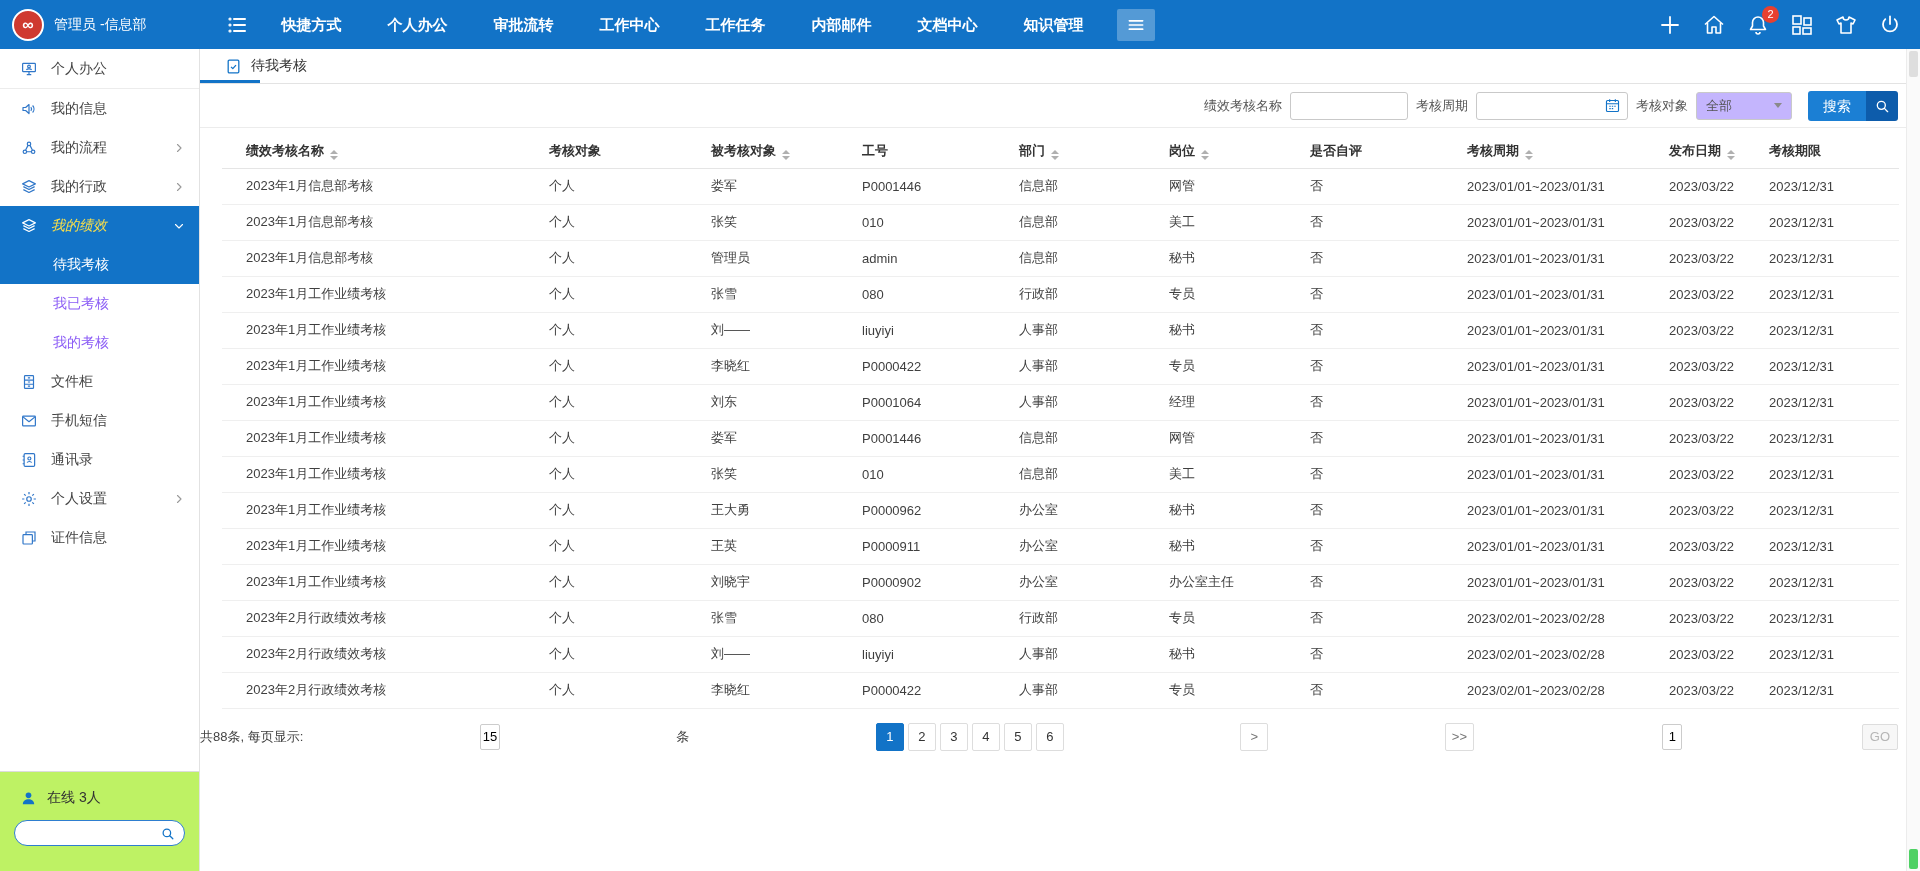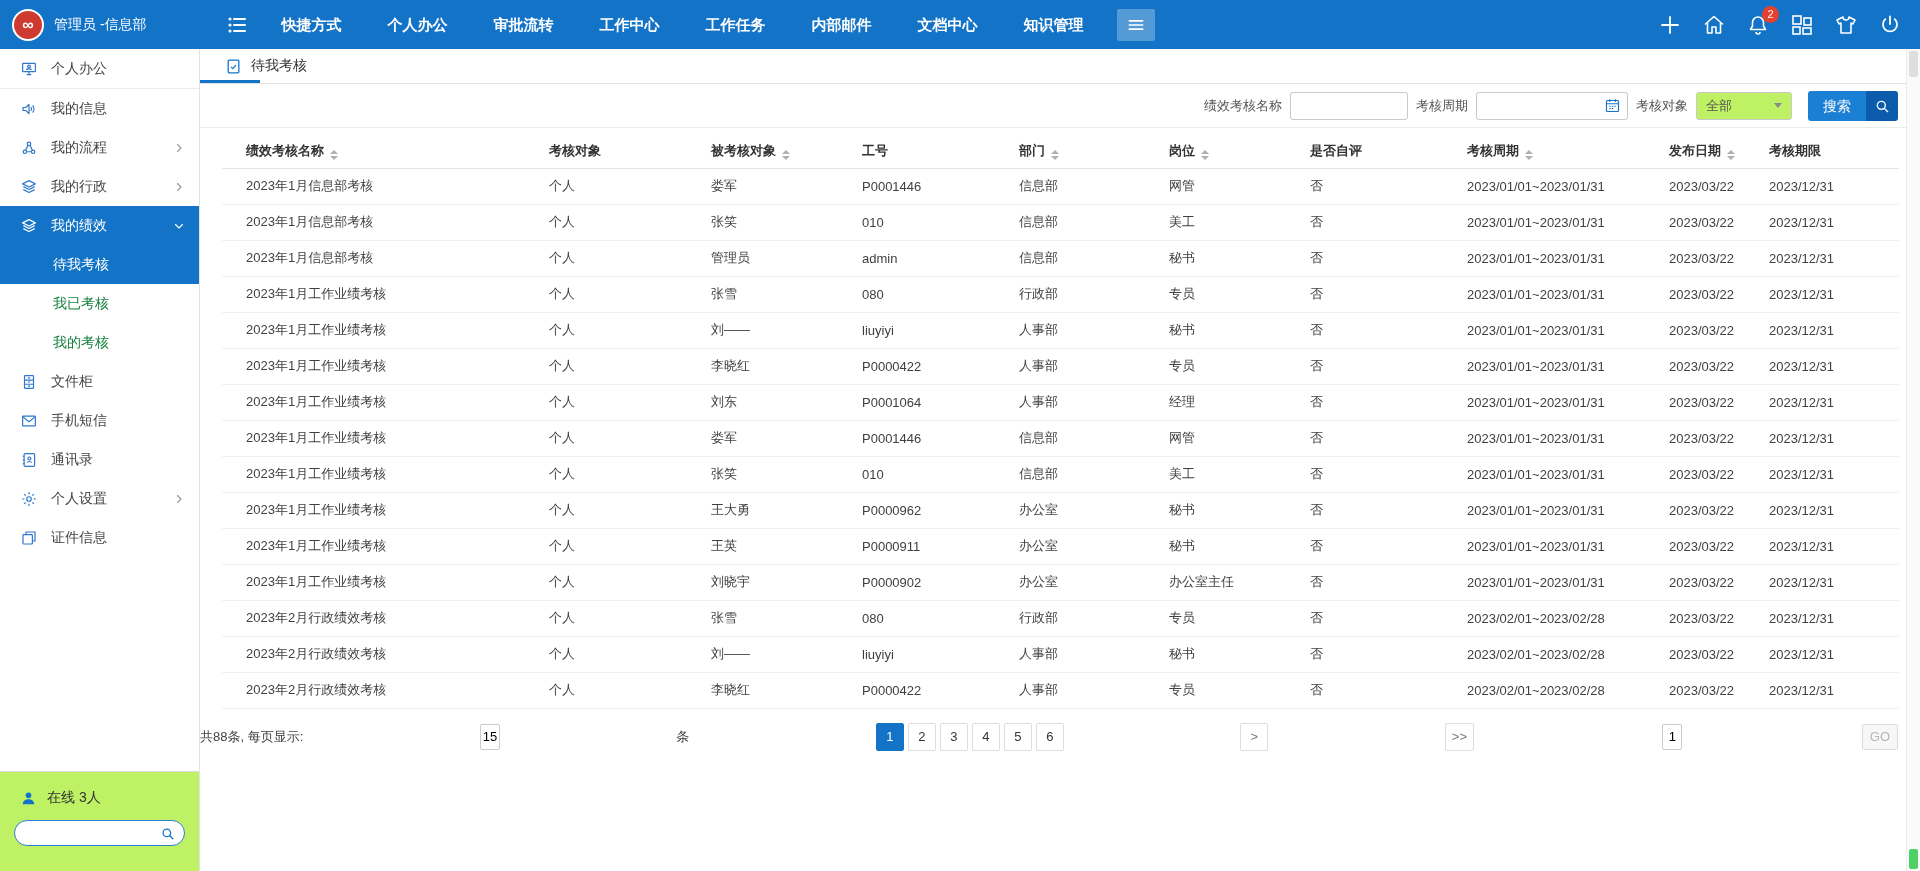--- a/index.html
+++ b/index.html
@@ -24,24 +24,24 @@
   .badge{position:absolute;top:-7px;right:-9px;background:#e8402f;color:#fff;min-width:17px;height:17px;
     border-radius:9px;font-size:11px;display:flex;align-items:center;justify-content:center;padding:0 3px;}
 
   
   .app{display:flex;height:822px;}
   .sidebar{width:200px;flex:0 0 200px;background:#fff;border-right:1px solid #e2e2e2;position:relative;}
   .side-menu{padding-top:0;}
   .side-item{height:39px;display:flex;align-items:center;gap:13px;padding:0 14px 0 20px;font-size:14px;color:#444;cursor:pointer;}
   .side-item .icon{width:18px;height:18px;color:#3077c9;flex:0 0 auto;}
   .side-item .chev{width:12px;height:12px;color:#999;margin-left:auto;}
-  .side-item.active{background:#1273c7;color:#ffffff;}
+  .side-item.active{background:#1273c7;color:#fde047;font-style:italic;}
   .side-item.active .icon,.side-item.active .chev{color:#fff;}
   .side-divider{border-bottom:1px solid #ececec;}
-  .sub-item{height:39px;display:flex;align-items:center;padding-left:53px;font-size:14px;color:#15803d;cursor:pointer;}
+  .sub-item{height:39px;display:flex;align-items:center;padding-left:53px;font-size:14px;color:#8b5cf6;cursor:pointer;}
   .sub-item.active{background:#1273c7;color:#fff;}
   .side-bottom{position:absolute;left:0;right:0;bottom:0;height:100px;border-top:1px solid #dcdcdc;
     padding:17px 14px 0 14px;background:#bef264;}
   .online-row{display:flex;align-items:center;gap:10px;font-size:14px;color:#333;margin-bottom:13px;padding-left:6px;}
   .online-row .icon{width:17px;height:17px;color:#1273c7;}
   .side-search{height:26px;border:1.5px solid #2e7ecf;border-radius:13px;display:flex;align-items:center;padding:0 9px 0 10px;background:#fff;}
   .side-search input{flex:1;border:none;outline:none;font-size:13px;min-width:0;background:transparent;}
   .side-search .icon{width:15px;height:15px;color:#1273c7;cursor:pointer;}
 
   
@@ -52,21 +52,21 @@
   .tab-underline{position:absolute;left:0;bottom:0;width:60px;height:3px;background:#1273c7;}
 
   .filterbar{height:44px;flex:0 0 44px;border-bottom:1px solid #ececec;display:flex;align-items:center;
     justify-content:flex-end;gap:8px;padding-right:22px;font-size:13px;color:#555;}
   .f-label{white-space:nowrap;}
   .f-input{width:118px;height:28px;border:1px solid #c9c9c9;border-radius:3px;padding:0 8px;font-size:13px;outline:none;}
   .f-date{width:152px;height:28px;border:1px solid #c9c9c9;border-radius:3px;display:flex;align-items:center;padding:0 6px 0 8px;}
   .f-date input{flex:1;border:none;outline:none;font-size:13px;min-width:0;}
   .f-date .icon{width:17px;height:17px;color:#1273c7;cursor:pointer;}
   .f-select{width:96px;height:28px;border:1px solid #c9c9c9;border-radius:3px;display:flex;align-items:center;
-    justify-content:space-between;padding:0 9px;cursor:pointer;background:#bef264;}
+    justify-content:space-between;padding:0 9px;cursor:pointer;background:#c4b5fd;}
   .caret{width:0;height:0;border-left:4px solid transparent;border-right:4px solid transparent;border-top:5px solid #8a8a8a;}
   .search-btn{display:flex;height:30px;border-radius:3px;overflow:hidden;margin-left:8px;cursor:pointer;}
   .search-btn .txt{background:#1b7fd4;color:#fff;padding:0 15px;line-height:30px;font-size:14px;}
   .search-btn .mag{width:32px;background:#0d5cab;display:flex;align-items:center;justify-content:center;}
   .search-btn .mag .icon{width:16px;height:16px;color:#fff;}
 
   .table-wrap{padding:6px 22px 0 22px;}
   table{border-collapse:collapse;table-layout:fixed;width:1677px;}
   th{height:34px;text-align:left;font-size:13px;font-weight:700;color:#333;border-bottom:1px solid #e5e5e5;
     white-space:nowrap;overflow:hidden;}

